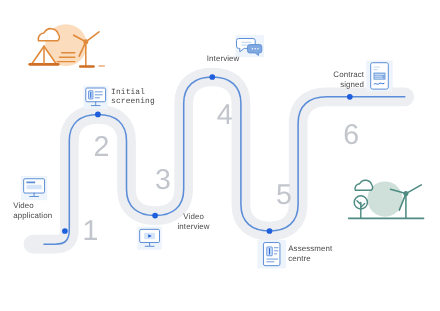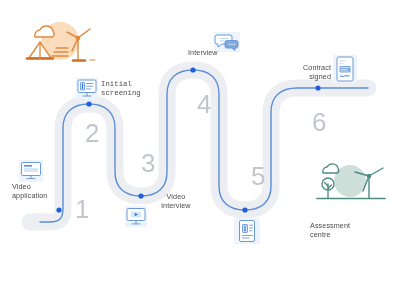--- a/index.html
+++ b/index.html
@@ -195,19 +195,19 @@
 application</div>
 
   <div class="label" style="left:101px; top:80px; width:56px;font-family:Liberation Mono, monospace;">Initial
 screening</div>
 
   <div class="label" style="left:149px; top:192px; width:54px;text-align:center;">Video
 interview</div>
 
   <div class="label" style="left:188px; top:48px; width:52px;">Interview</div>
 
-  <div class="label" style="left:262px; top:221px; width:64px;margin-left:48px;">Assessment
+  <div class="label" style="left:262px; top:221px; width:64px;">Assessment
 centre</div>
 
   <div class="label right-align" style="left:283px; top:63px; width:48px;">Contract
 signed</div>
 
 </div>
 
 </body></html>

